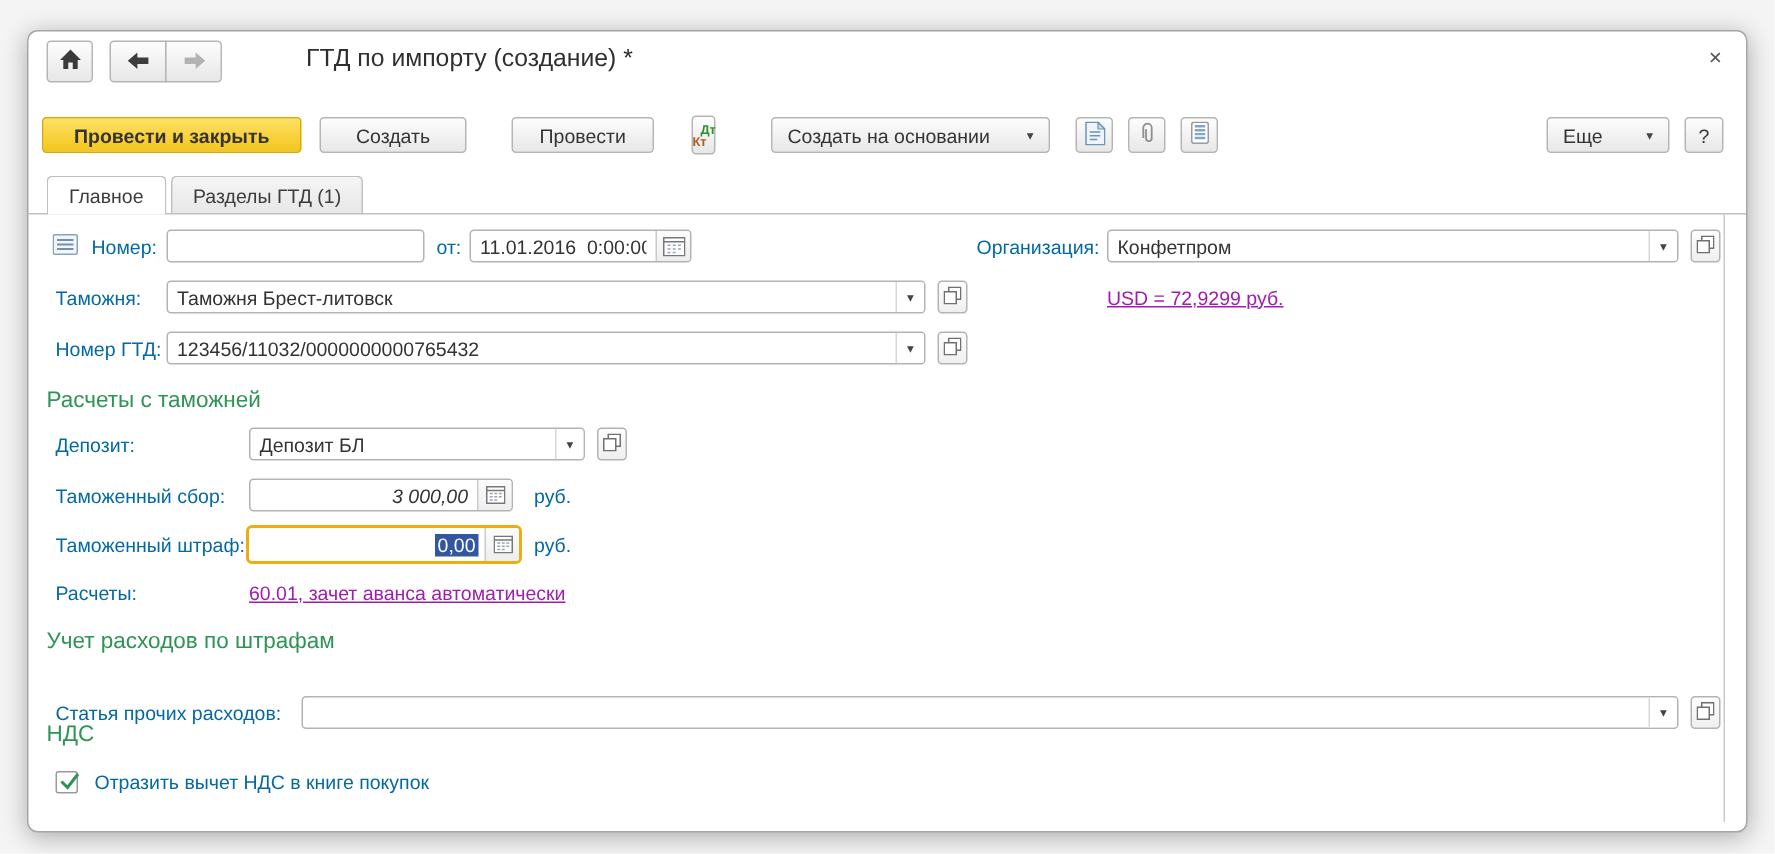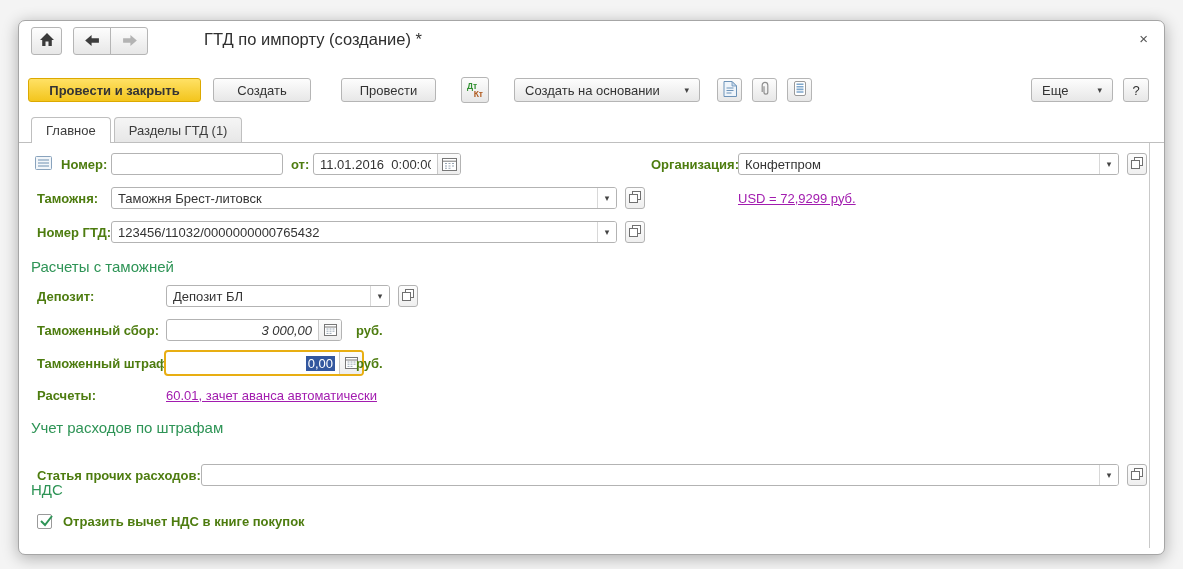--- a/index.html
+++ b/index.html
@@ -30,40 +30,40 @@
   
   .home-btn{ left:12px; top:6px; width:31px; height:28px; padding:0; }
   .nav-group{ position:absolute; left:54px; top:6px; display:flex; }
   .nav-group .btn{ position:relative; width:38px; height:28px; padding:0; }
   .nav-group .btn + .btn{ margin-left:-1px; border-top-left-radius:0; border-bottom-left-radius:0;}
   .nav-group .btn:first-child{ border-top-right-radius:0; border-bottom-right-radius:0;}
   .win-title{ position:absolute; left:185px; top:9px; font-size:16.5px; color:#2f2f2f; }
   .close-x{ position:absolute; right:16px; top:10px; font-size:15px; color:#555; cursor:pointer; line-height:1;}
   
   .tb{ top:57px; }
-  .dtkt{ width:28px; height:26px; padding:0; position:absolute; top:56px; font-size:8.5px; font-weight:bold;}
+  .dtkt{ width:16px; height:26px; padding:0; position:absolute; top:56px; font-size:8.5px; font-weight:bold;}
   .dtkt .dt{ position:absolute; top:3px; left:5px; color:#2f8f2f; }
   .dtkt .kt{ position:absolute; bottom:3px; right:5px; color:#b05a1e; }
   .icon-btn{ padding:0; width:25px; }
   
   .tabbar{
     position:absolute; top:96px; left:0; right:0; height:26px;
     border-bottom:1px solid #bfbfbf; padding-left:12px;
     display:flex; align-items:flex-end; gap:3px;
   }
   .tab{
     height:25px; padding:0 14px; display:flex; align-items:center;
     background:linear-gradient(#f5f5f5,#e7e7e7);
     border:1px solid #bfbfbf; border-bottom:none;
     border-radius:4px 4px 0 0; cursor:pointer; color:#3c3c3c;
   }
   .tab.active{ background:#fff; height:26px; margin-bottom:-1px; position:relative; z-index:2; }
   
   .row{ position:absolute; height:24px; display:flex; align-items:center; }
-  .lbl{ color:#4d7c0f;font-weight:bold; }
+  .lbl{ color:#0369a1; }
   .sect{ position:absolute; left:12px; font-size:15px; color:#2e9456; }
   .fgroup{
     display:flex; align-items:stretch; height:22px;
     border:1px solid #b3b3b3; border-radius:3px; background:#fff; overflow:hidden;
   }
   .fgroup input{
     border:none; outline:none; flex:1; min-width:0; padding:0 6px;
     font-family:inherit; font-size:13px; color:#333; background:transparent;
   }
   .fgroup input.num{ text-align:right;font-style:italic; }
@@ -267,21 +267,21 @@
             <path d="M.5 3 H12.5" stroke="#777"></path>
             <path d="M2.5 5 h2 M5.5 5 h2 M8.5 5 h2 M2.5 7.2 h2 M5.5 7.2 h2 M8.5 7.2 h2 M2.5 9.4 h2 M5.5 9.4 h2" stroke="#98a5b3"></path>
           </svg>
       </span>
     </div>
     <span class="lbl" style="position:absolute; left:337px;">руб.</span>
   </div>
 
   <div class="row" style="left:0; top:328px; right:0; height:28px;">
     <span class="lbl" style="margin-left:18px;">Таможенный штраф:</span>
-    <div class="fgroup focus" style="position:absolute; left:145px; width:200px;">
+    <div class="fgroup focus" style="position:absolute; left:145px; width:184px;">
       <div class="numfake">
         <span class="selblue">0,00</span>
       </div>
       <span class="ibtn">
         <svg width="13" height="12" viewBox="0 0 13 12">
             <rect x=".5" y=".5" width="12" height="11" fill="#fff" stroke="#777"></rect>
             <path d="M.5 3 H12.5" stroke="#777"></path>
             <path d="M2.5 5 h2 M5.5 5 h2 M8.5 5 h2 M2.5 7.2 h2 M5.5 7.2 h2 M8.5 7.2 h2 M2.5 9.4 h2 M5.5 9.4 h2" stroke="#98a5b3"></path>
           </svg>
       </span>

